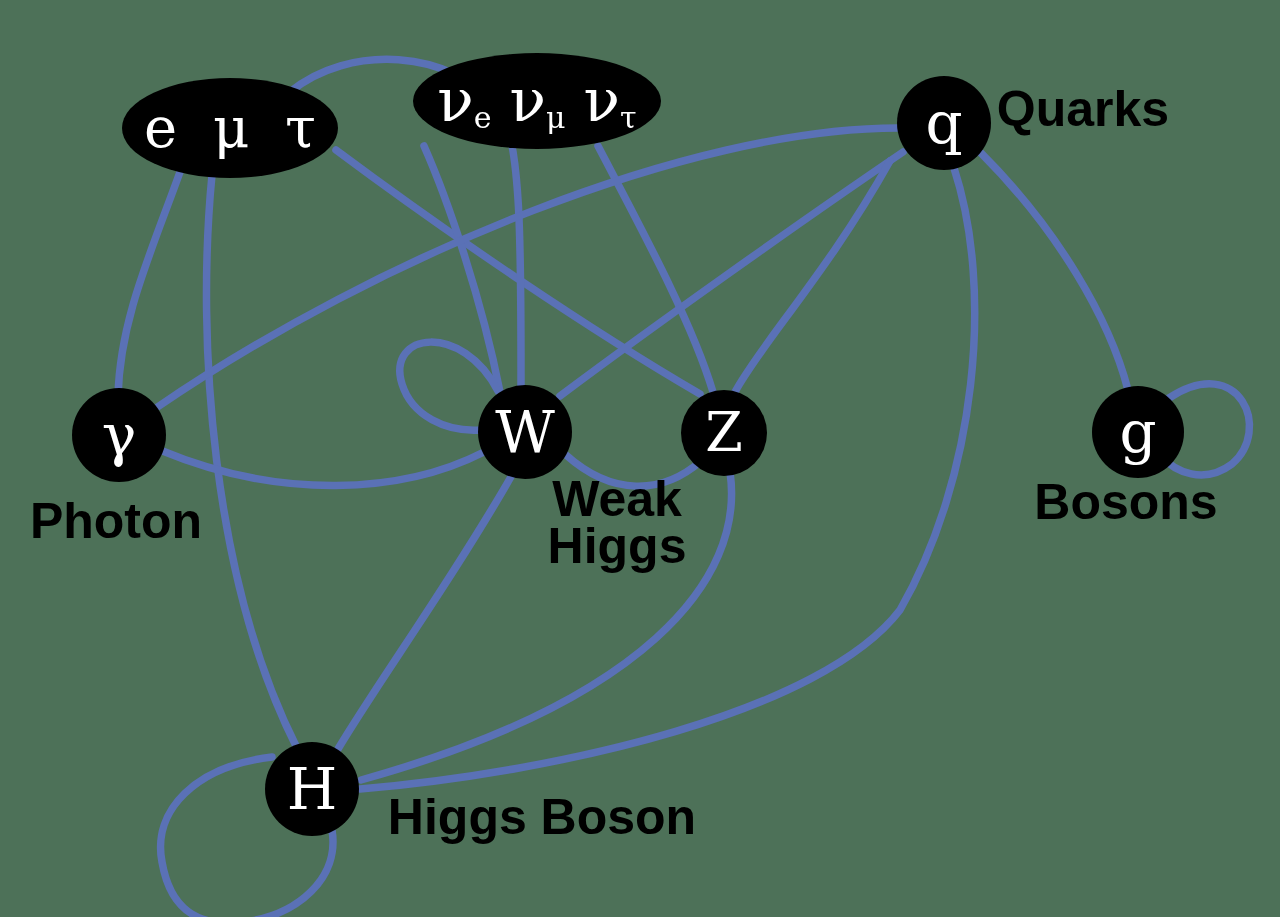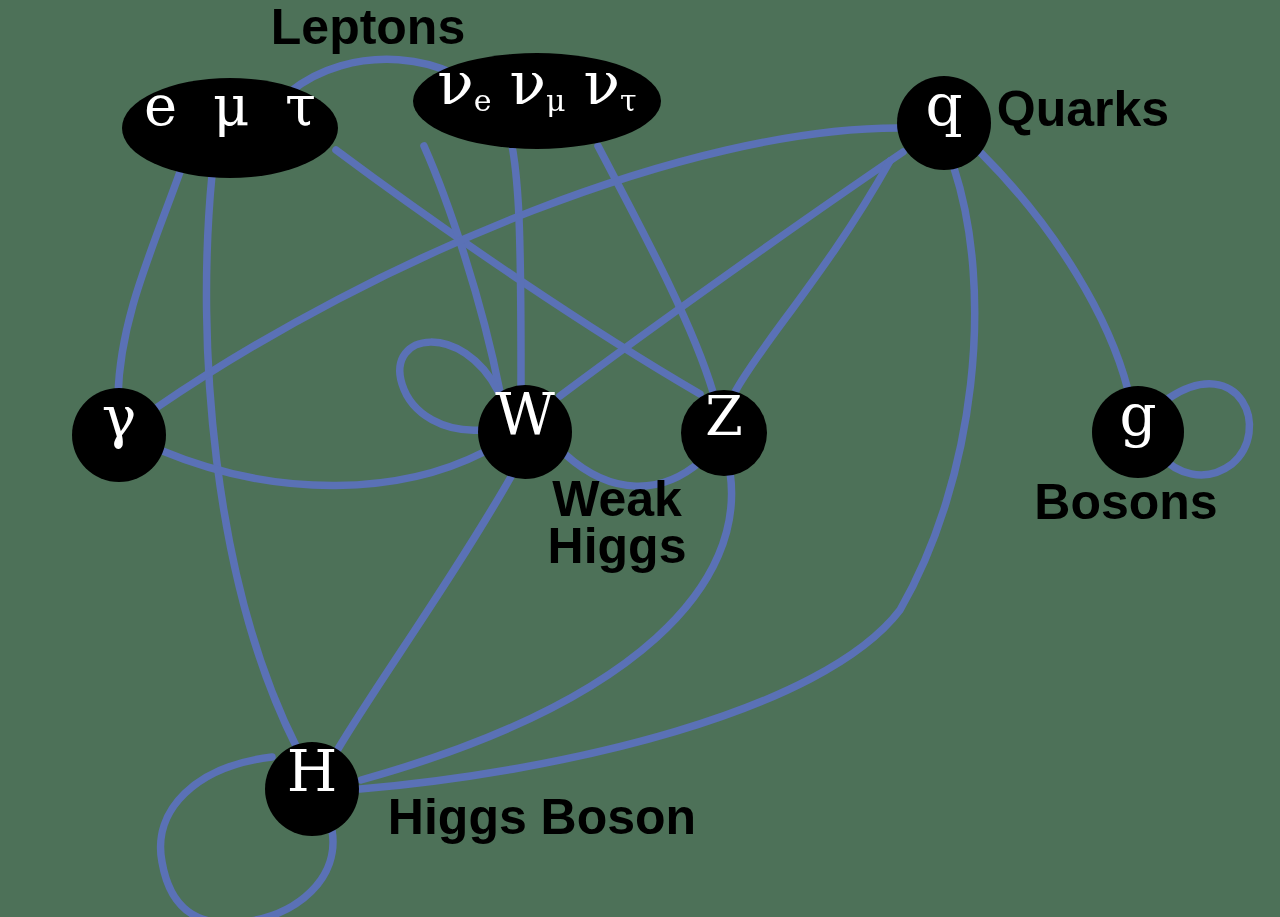--- a/index.html
+++ b/index.html
@@ -9,21 +9,21 @@
     background:#4d7158;
     overflow:hidden;
     font-family:"Liberation Sans", sans-serif;
   }
   .edges{position:absolute;left:0;top:0;width:1280px;height:917px;}
   .edges path{fill:none;stroke:#5a71b6;stroke-width:7.5;stroke-linecap:round;}
   .node{
     position:absolute;
     background:#000;
     border-radius:50%;
-    display:flex;justify-content:center;
+    display:flex;align-items:center;justify-content:center;
     color:#fff;
     font-family:"DejaVu Serif", serif;
     text-align:center;
   }
   .node.circle{width:94px;height:94px;font-size:58px;}
   .glyph{line-height:1;}
   .lep-text{font-size:56px;word-spacing:0.32em;line-height:1;}
   .nu-text{font-size:60px;line-height:1;white-space:nowrap;}
   .nu-text sub{font-size:30px;line-height:1;vertical-align:-0.22em;}
   .nu-group{margin-right:18px;}
@@ -91,24 +91,24 @@
   </div>
 
   <div class="node circle" style="left:1092px;top:386px;width:92px;height:92px;">
     <span class="glyph">g</span>
   </div>
 
   <div class="node circle" style="left:265px;top:742px;">
     <span class="glyph">H</span>
   </div>
 
-  <div class="caption" style="left:368px;top:2px;">Leptons</div>
 
   <div class="caption" style="left:1083px;top:44px;margin-top:40px;">Quarks</div>
 
+  <div class="caption" style="left:116px;top:496px;">Photon</div>
 
   <div class="caption two-line" style="left:617px;top:476px;">
     <div>Weak</div>
     <div>Higgs</div>
   </div>
 
   <div class="caption" style="left:1126px;top:477px;">Bosons</div>
 
   <div class="caption" style="left:542px;top:792px;">Higgs Boson</div>
 

